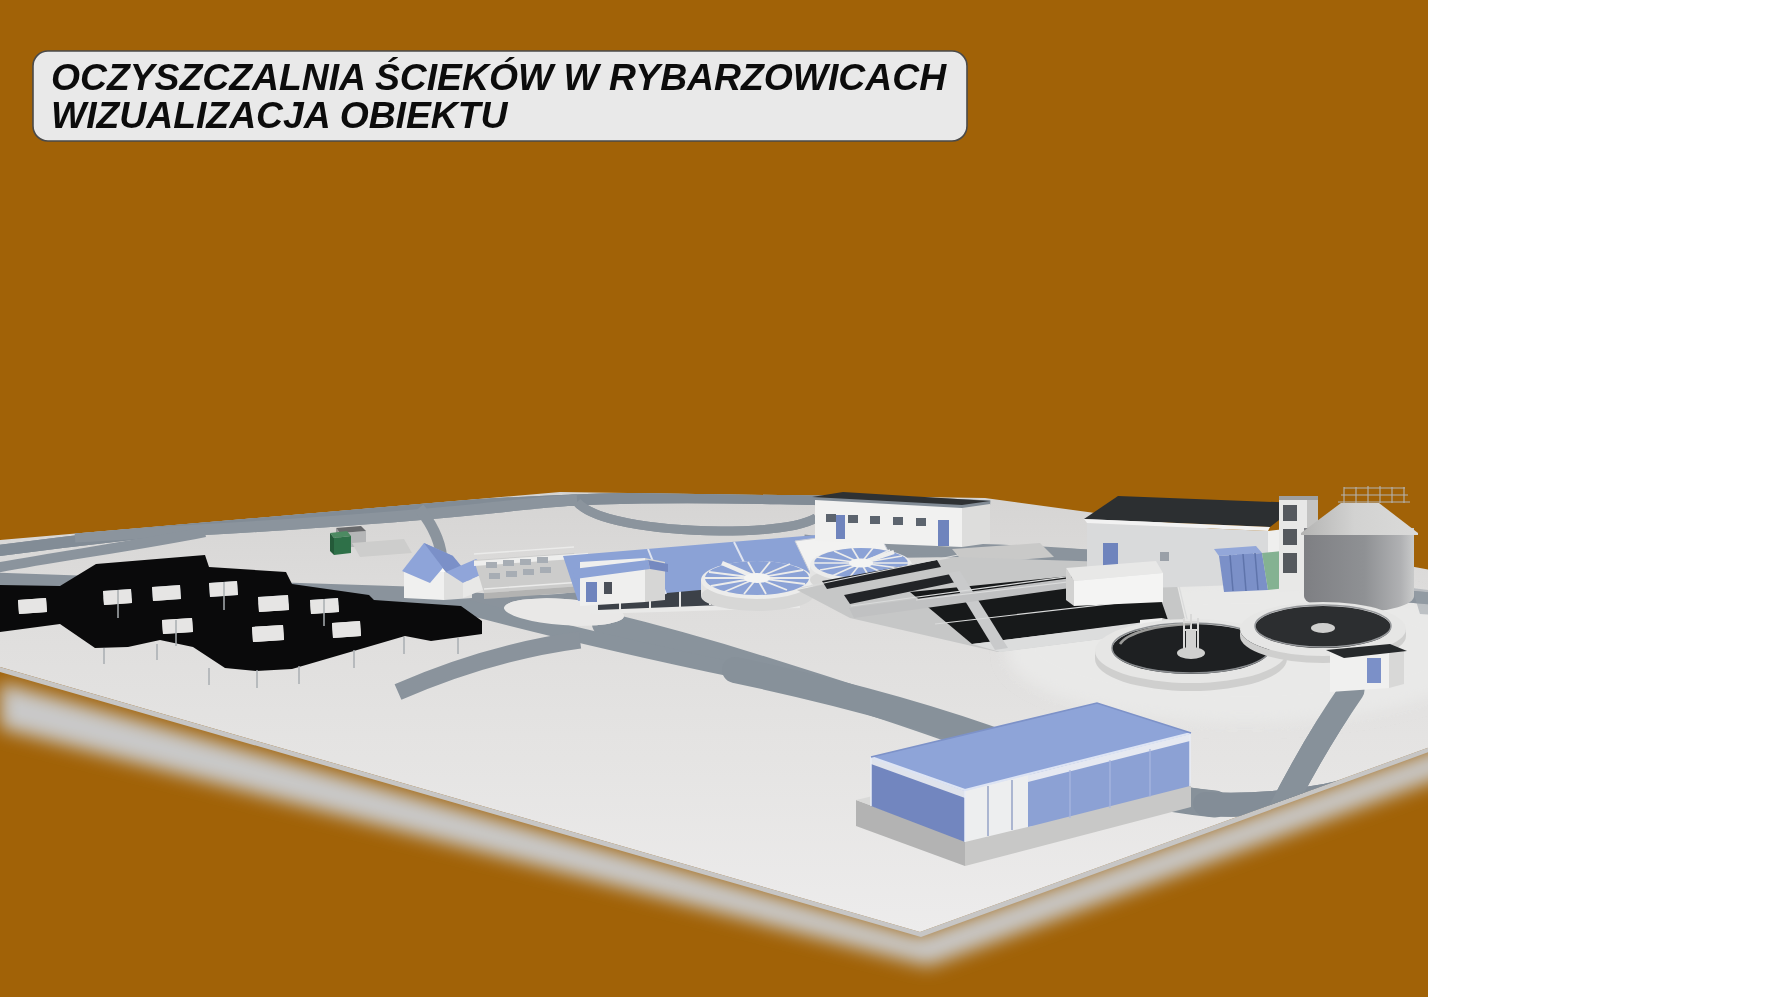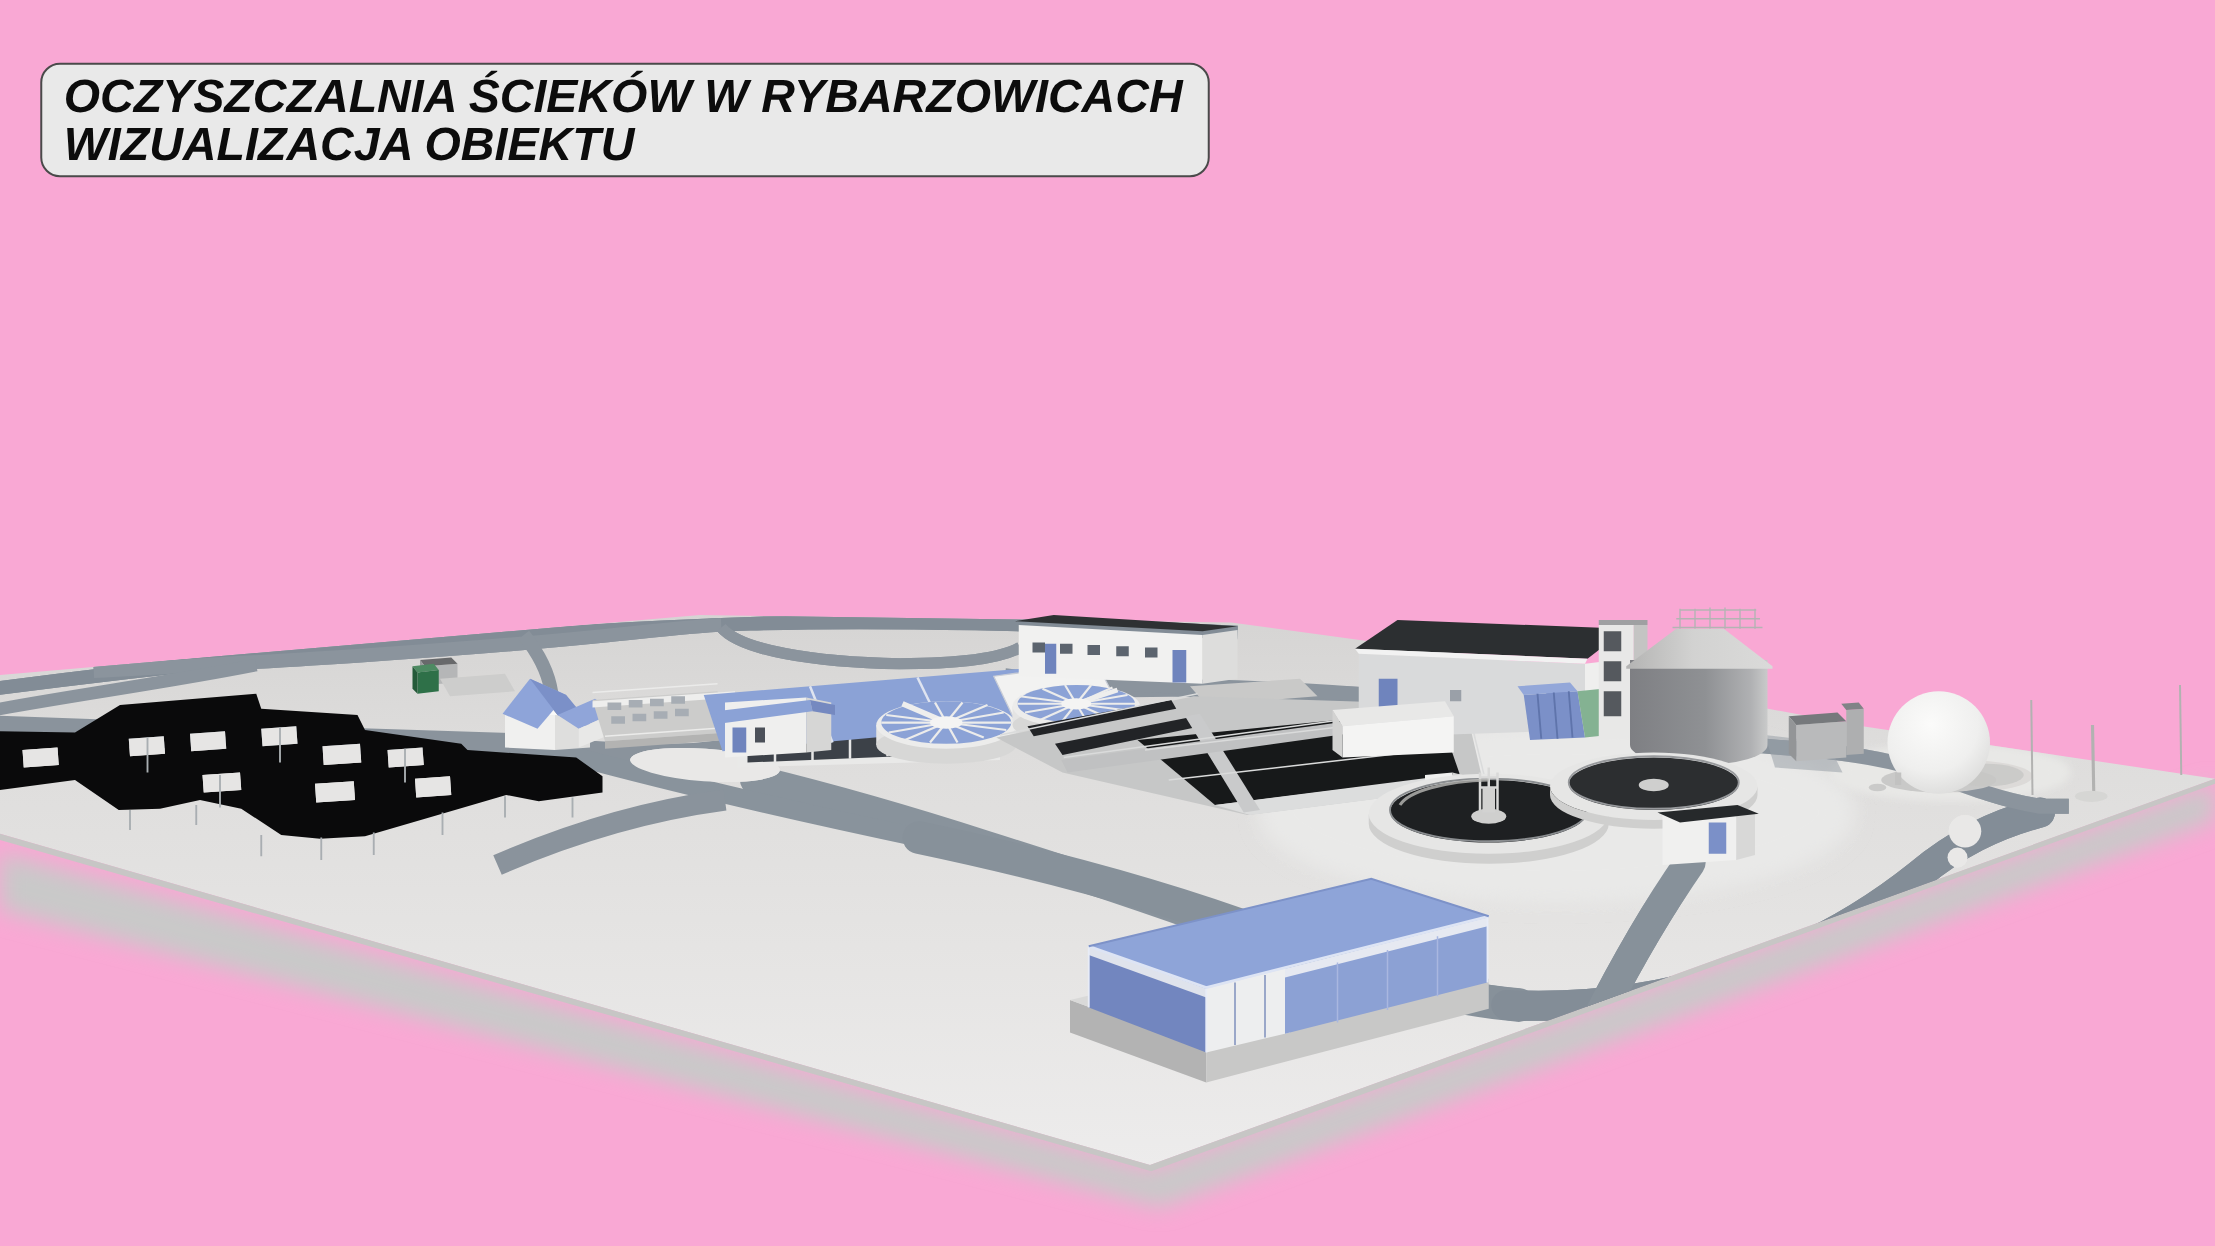--- a/index.html
+++ b/index.html
@@ -1,16 +1,16 @@
 <!DOCTYPE html>
 <html><head>
 <meta charset="utf-8">
 <style>
   html,body{margin:0;padding:0;background:#ffffff;}
-  .page{position:relative;width:1772px;height:997px;overflow:hidden;background:#f9a8d4;
+  .page{position:relative;width:1428px;height:997px;overflow:hidden;background:#a16207;
         font-family:"Liberation Sans",sans-serif;}
 </style>
 </head>
 <body>
 <div class="page">
 <svg width="1772" height="997" viewBox="0 0 1772 997" xmlns="http://www.w3.org/2000/svg">
 <defs>
   <linearGradient id="planeG" x1="0" y1="490" x2="0" y2="935" gradientUnits="userSpaceOnUse">
     <stop offset="0" stop-color="#d5d4d3"></stop>
     <stop offset="0.25" stop-color="#dedddc"></stop>

